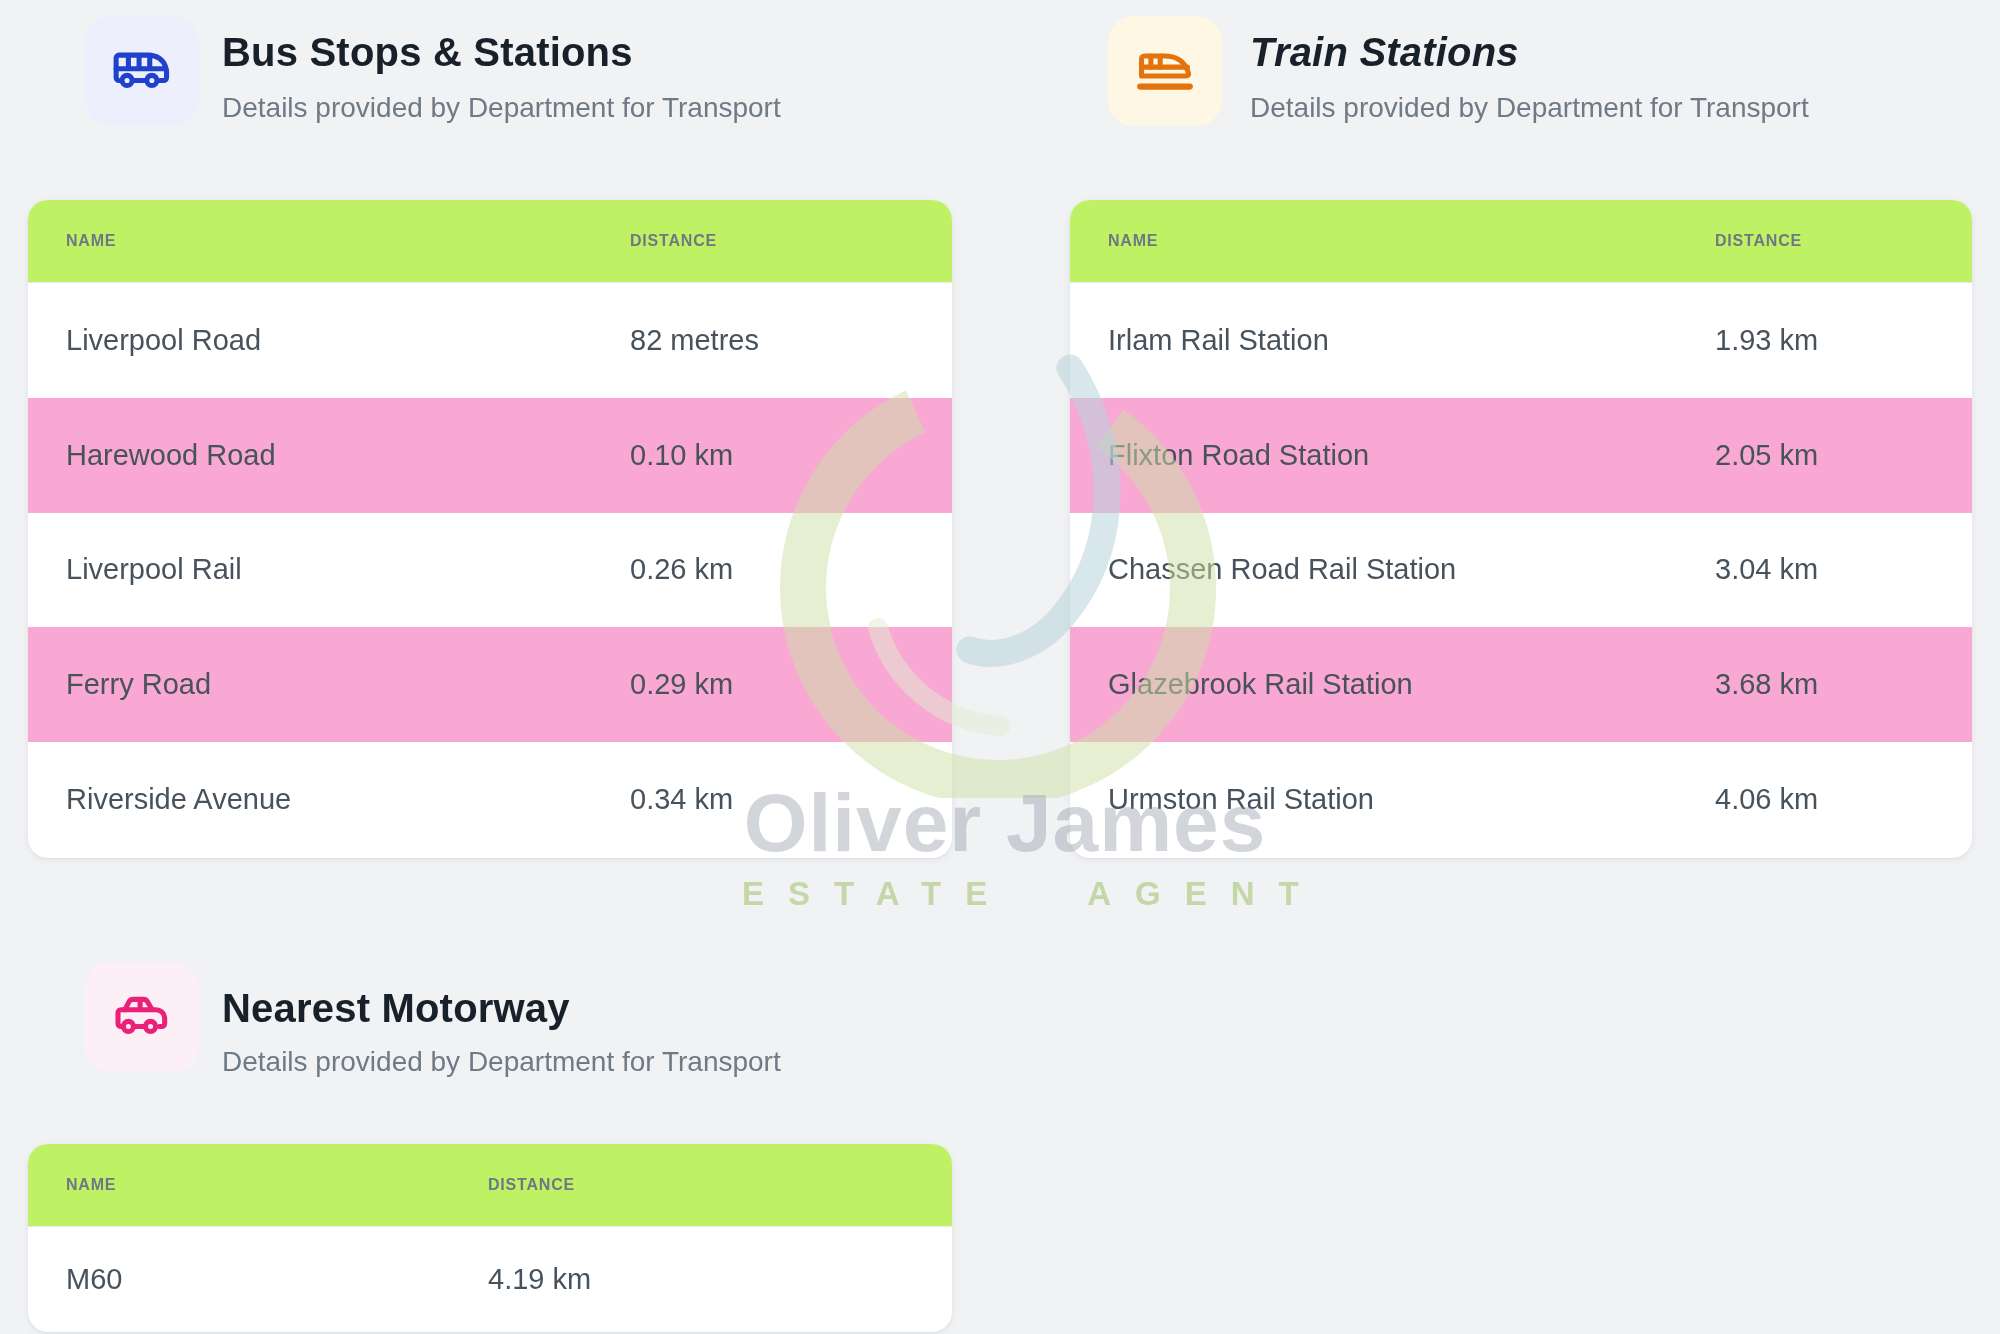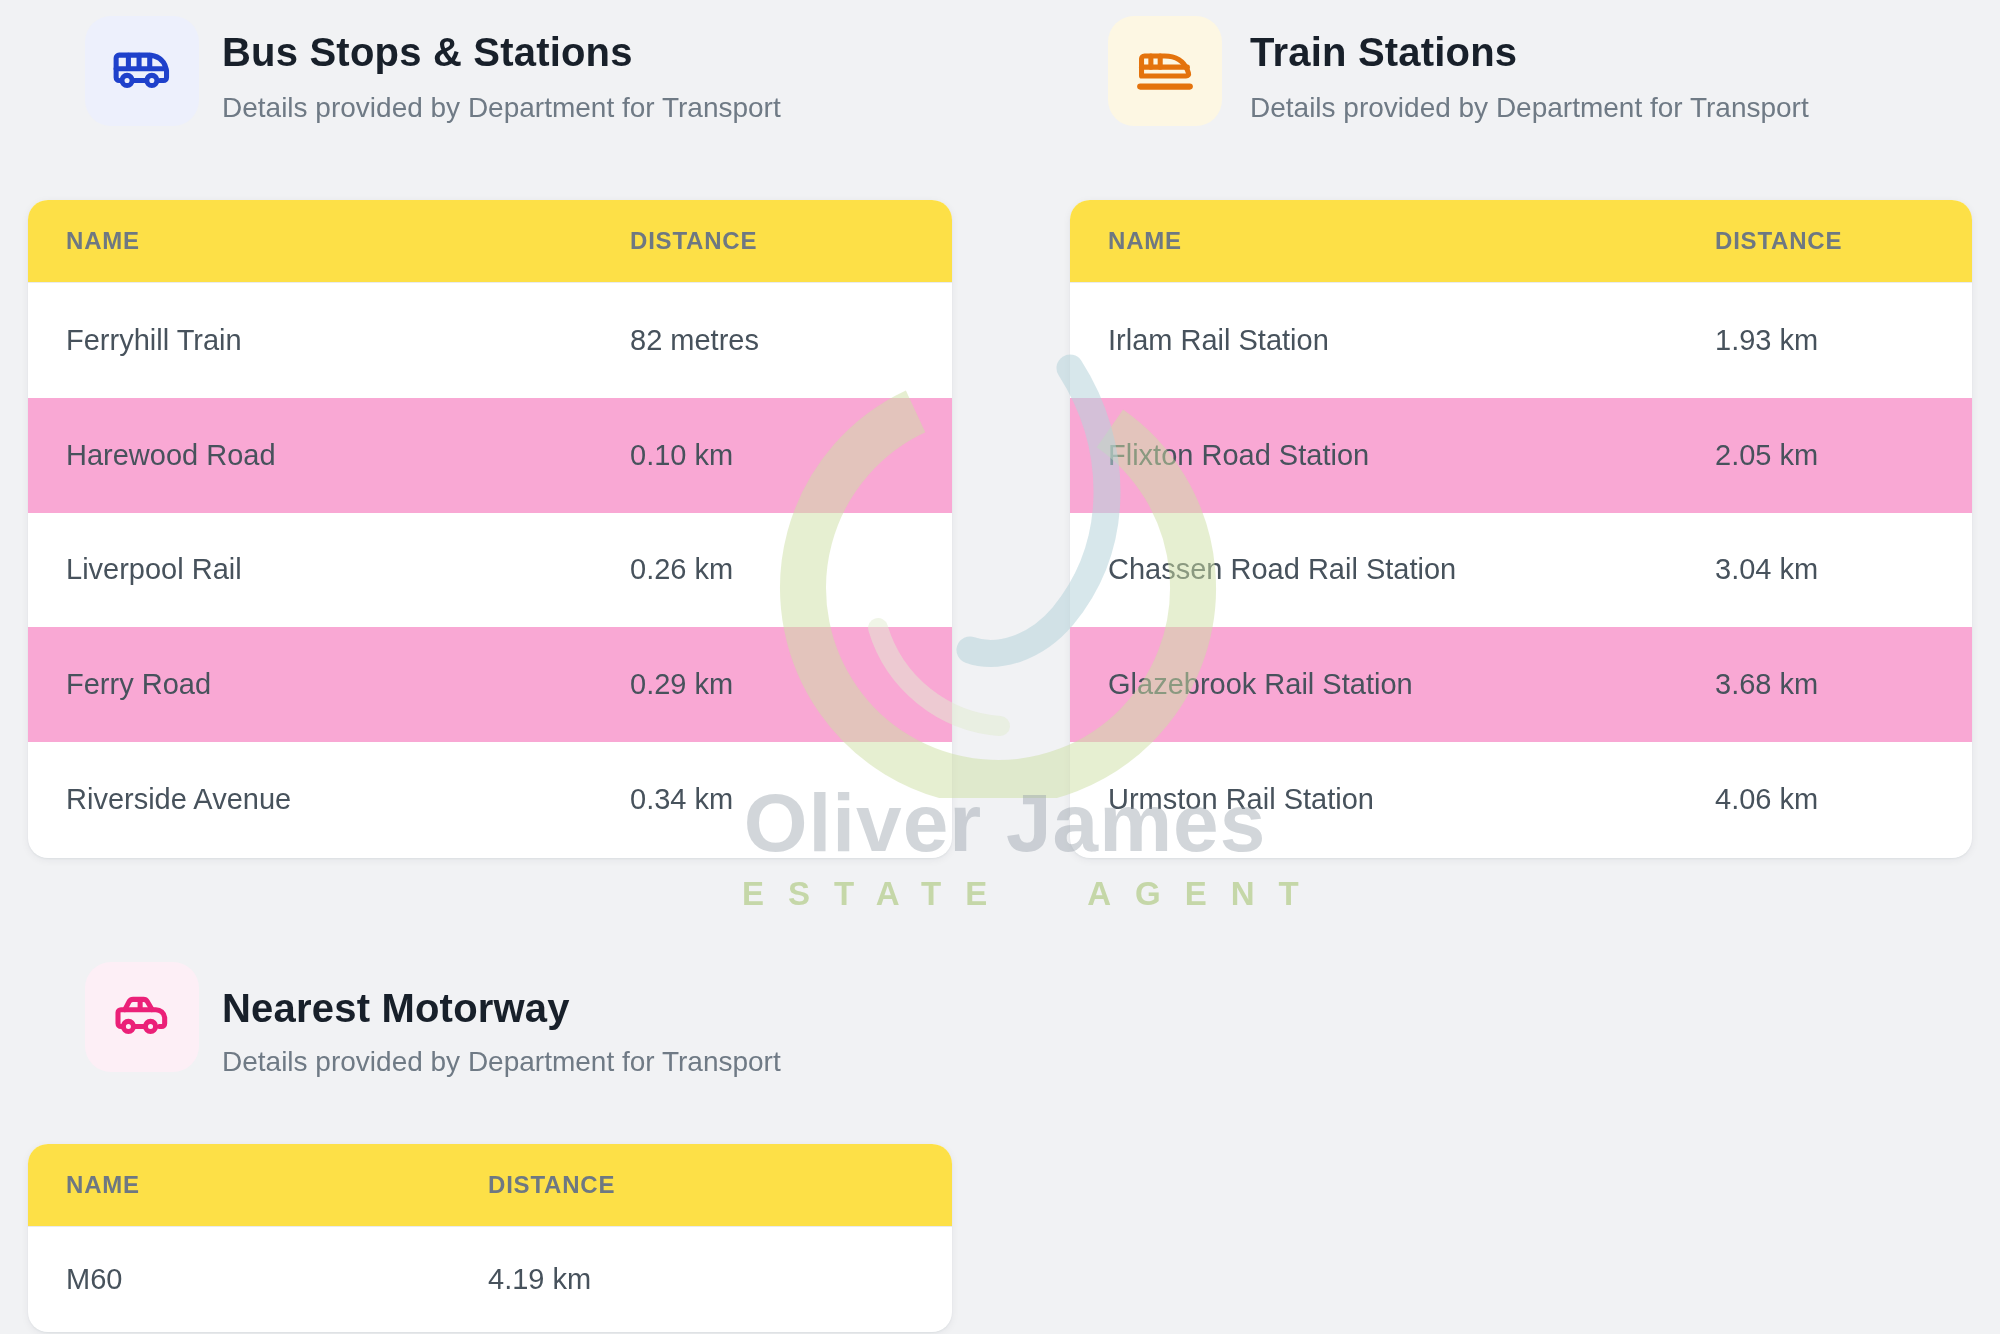--- a/index.html
+++ b/index.html
@@ -20,38 +20,38 @@
   .tile-car{left:85px;top:962px;background:#fdeff6;color:#eb2078;}
   .icon-tile svg{width:64px;height:64px;}
   .sec-title{
     position:absolute;font-size:40px;font-weight:700;color:#18202a;letter-spacing:.2px;
   }
   .sec-sub{
     position:absolute;font-size:28px;color:#6f7a85;
   }
   .t-bus-title{left:222px;top:30px;}
   .t-bus-sub{left:222px;top:92px;}
-  .t-train-title{left:1250px;top:30px;}
+  .t-train-title{left:1250px;top:30px;font-style:italic;}
   .t-train-sub{left:1250px;top:92px;}
   .t-car-title{left:222px;top:986px;}
   .t-car-sub{left:222px;top:1046px;}
 
   
   .card{
     position:absolute;background:#ffffff;border-radius:20px;overflow:hidden;
     box-shadow:0 2px 8px rgba(25,35,55,.06), 0 1px 2px rgba(25,35,55,.05);
   }
   .card-left{left:28px;top:200px;width:924px;height:658px;}
   .card-right{left:1070px;top:200px;width:902px;height:658px;}
   .card-bottom{left:28px;top:1144px;width:924px;height:188px;}
 
   .thead{
-    height:83px;background:#fde047;border-bottom:1px solid #e9ebee;
+    height:83px;background:#bef264;border-bottom:1px solid #e9ebee;
     display:flex;align-items:center;padding-left:38px;box-sizing:border-box;
-    font-size:24px;font-weight:700;letter-spacing:.8px;color:#6e7882;
+    font-size:16px;font-weight:700;letter-spacing:.8px;color:#6e7882;
   }
   .trow{
     display:flex;align-items:center;padding-left:38px;box-sizing:border-box;
     font-size:29px;color:#47525c;
   }
   .card-left .trow,.card-right .trow{height:114.8px;}
   .card-bottom .trow{height:104px;}
   .trow.alt{background:#f9a8d4;}
 
   .name-cell{flex:0 0 auto;}
@@ -107,21 +107,21 @@
 </div>
 <div class="sec-title t-train-title">Train Stations</div>
 <div class="sec-sub t-train-sub">Details provided by Department for Transport</div>
 
 <div class="card card-left">
   <div class="thead">
     <span class="h-name">NAME</span>
     <span class="h-dist">DISTANCE</span>
   </div>
   <div class="trow">
-    <span class="name-cell">Ferryhill Train</span>
+    <span class="name-cell">Liverpool Road</span>
     <span class="dist-cell">82 metres</span>
   </div>
   <div class="trow alt">
     <span class="name-cell">Harewood Road</span>
     <span class="dist-cell">0.10 km</span>
   </div>
   <div class="trow">
     <span class="name-cell">Liverpool Rail</span>
     <span class="dist-cell">0.26 km</span>
   </div>

